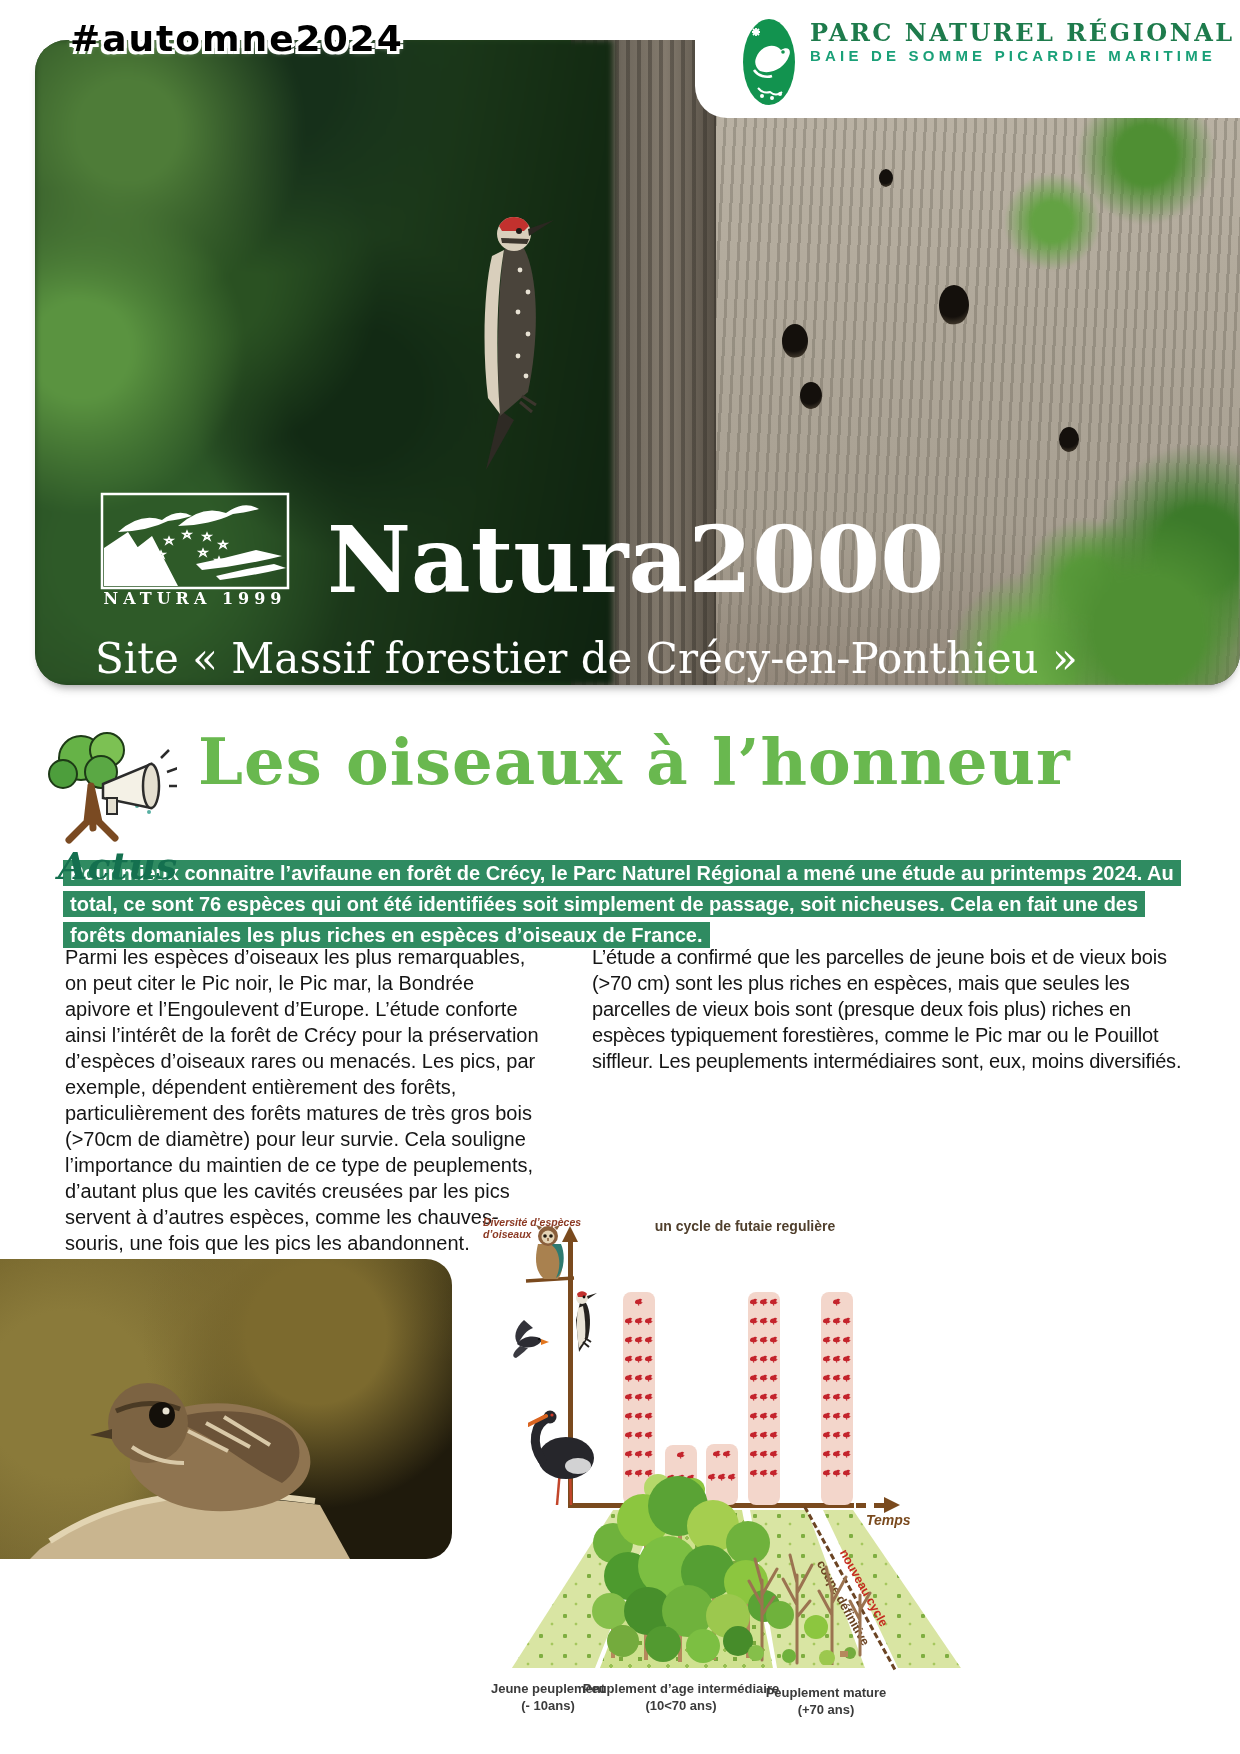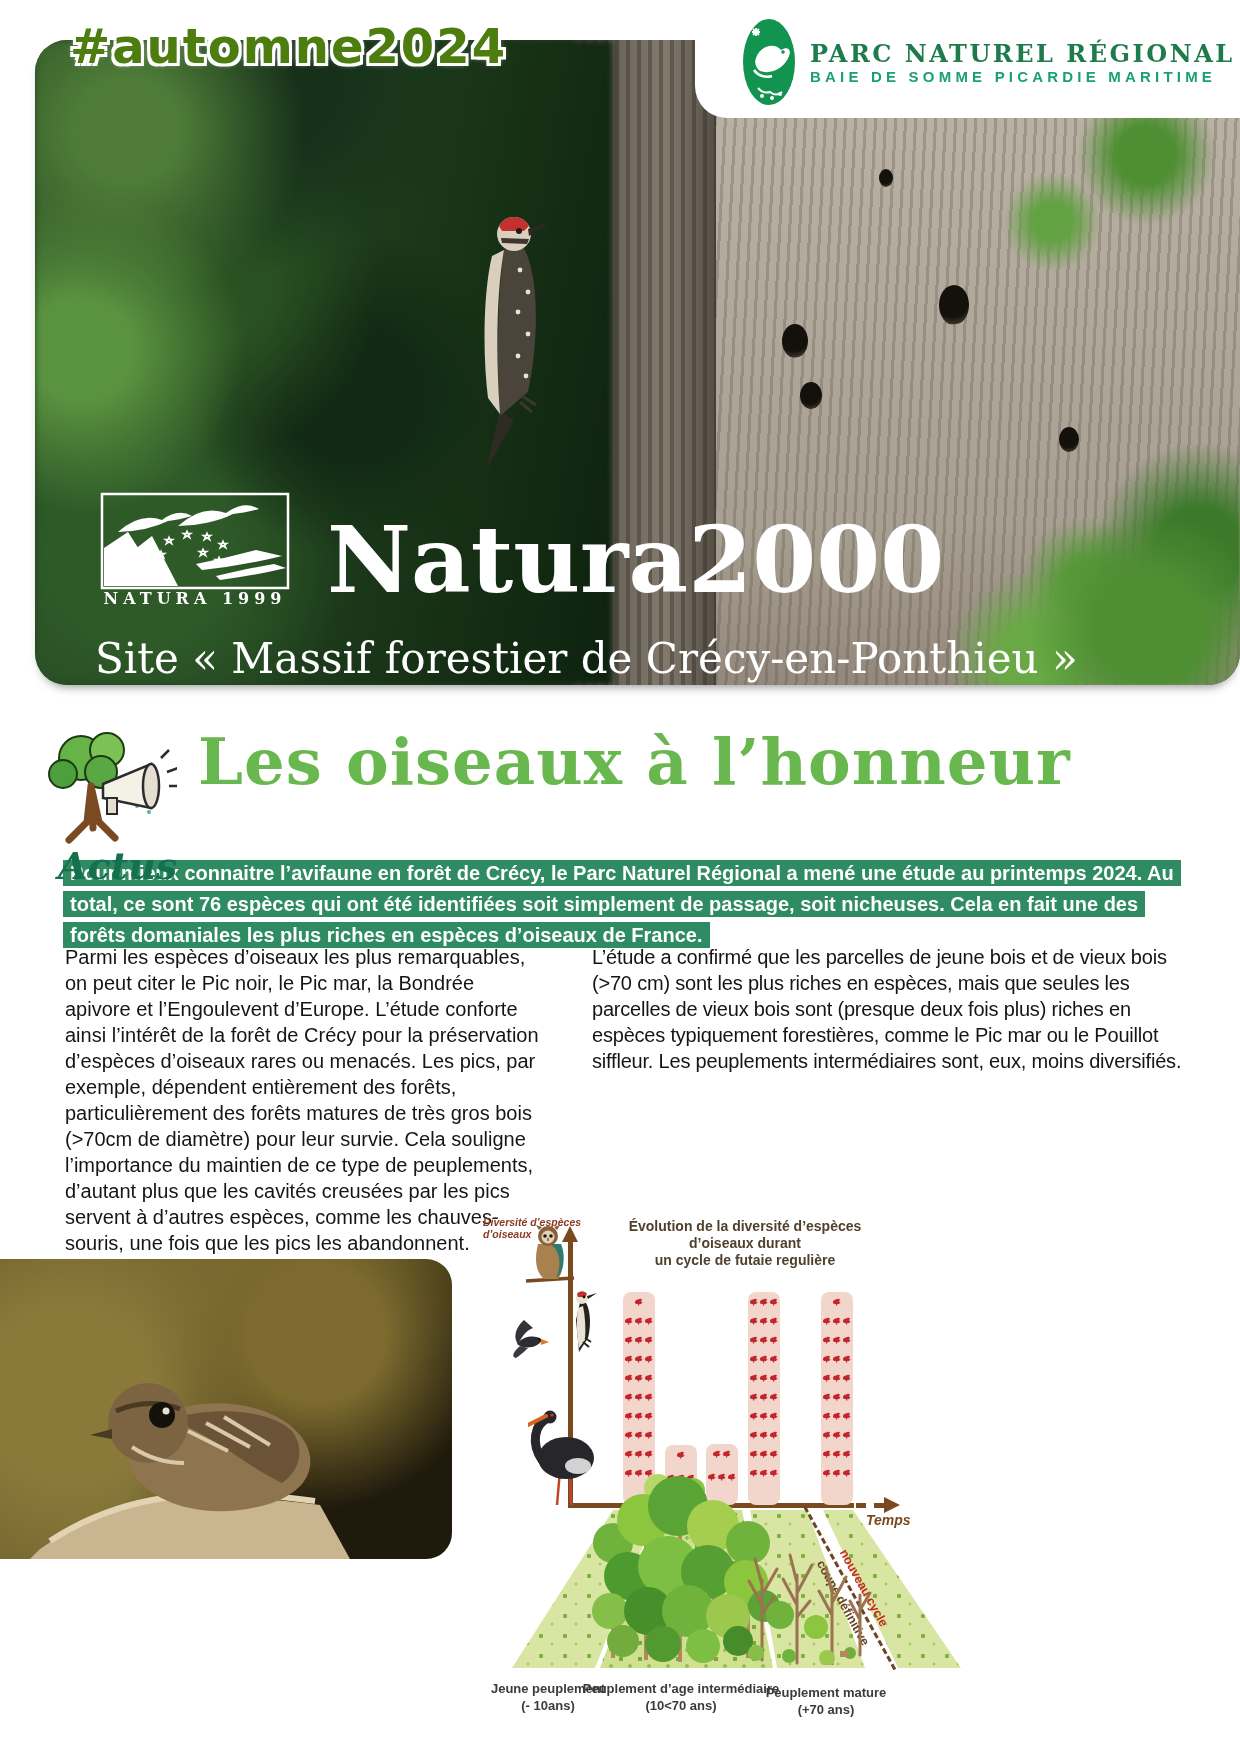--- a/index.html
+++ b/index.html
@@ -1,24 +1,24 @@
 <!DOCTYPE html>
 <html><head>
 <meta charset="utf-8">
 <style>
   html,body{margin:0;padding:0;background:#fff;}
   .page{position:relative;width:1240px;height:1754px;background:#fff;overflow:hidden;
         font-family:"Liberation Sans",sans-serif;}
   .abs{position:absolute;}
 
   
-  .hashtag{left:70px;top:18px;font-size:48px;font-weight:800;letter-spacing:2px;color:#4d7c0f;
+  .hashtag{left:70px;top:18px;font-size:36px;font-weight:800;letter-spacing:2px;color:#000000;
     z-index:6;font-family:"DejaVu Sans",sans-serif;
     text-shadow:-3px -3px 0 #fff,3px -3px 0 #fff,-3px 3px 0 #fff,3px 3px 0 #fff,0 0 6px #fff;}
-  .logo-block{left:742px;top:18px;display:flex;align-items:center;gap:14px;z-index:6;}
+  .logo-block{left:742px;top:18px;display:flex;align-items:flex-start;gap:14px;z-index:6;}
   .logo-text .l1{font-family:"DejaVu Serif",serif;font-weight:bold;font-size:24px;letter-spacing:2.5px;color:#1e7b4c;}
   .logo-text .l2{font-size:15px;font-weight:bold;letter-spacing:4.2px;color:#1aa078;margin-top:0;}
 
   
   .hero{left:35px;top:40px;width:1205px;height:645px;border-radius:32px;overflow:hidden;
         background:#22421e;box-shadow:0 7px 10px -5px rgba(70,70,70,.55);}
   .h-bark{position:absolute;left:55%;top:0;right:0;bottom:0;
     background:
       repeating-linear-gradient(93deg, rgba(92,86,74,.30) 0 3px, rgba(255,255,255,0) 3px 10px),
       linear-gradient(180deg,#bdb5a7 0%,#b1a99b 40%,#a79f91 75%,#93887b 100%);}
@@ -251,21 +251,20 @@
       <circle cx="142" cy="96" r="13" fill="#14100a"></circle>
       <circle cx="146" cy="92" r="3.5" fill="#e8e2d2"></circle>
       <path d="M92,110 l-22,6 l22,4 Z" fill="#4a3a24"></path>
       <path d="M112,128 q24,16 52,16" stroke="#d9c9a8" stroke-width="4" fill="none"></path>
     </svg>
   </div>
   <div class="abs photo-caption">Engoulevent d’Europe</div>
 
   <div class="abs d-ylabel">Diversité d’espèces d’oiseaux</div>
   <div class="abs d-title">
-    <div>Évolution de la diversité  d’espèces d’oiseaux durant</div>
     <div>un cycle de futaie regulière</div>
   </div>
 
   <div class="strip dots" style="left:510px;top:1510px;width:150px;height:158px;clip-path:polygon(68.7% 0,98% 0,56.7% 100%,1.3% 100%);"></div>
   <div class="strip dots-dense" style="left:596px;top:1510px;width:180px;height:158px;clip-path:polygon(35.6% 0,81.1% 0,98.3% 100%,2.2% 100%);"></div>
   <div class="strip dots" style="left:748px;top:1510px;width:120px;height:158px;clip-path:polygon(1.7% 0,49.2% 0,97.5% 100%,24.2% 100%);"></div>
   <div class="strip dots" style="left:820px;top:1510px;width:145px;height:158px;clip-path:polygon(2.1% 0,22.8% 0,97.2% 100%,53.8% 100%);"></div>
 
   <div class="abs cut-line"></div>
   <div class="lab-rot lab-cut">coupe définitive</div>

